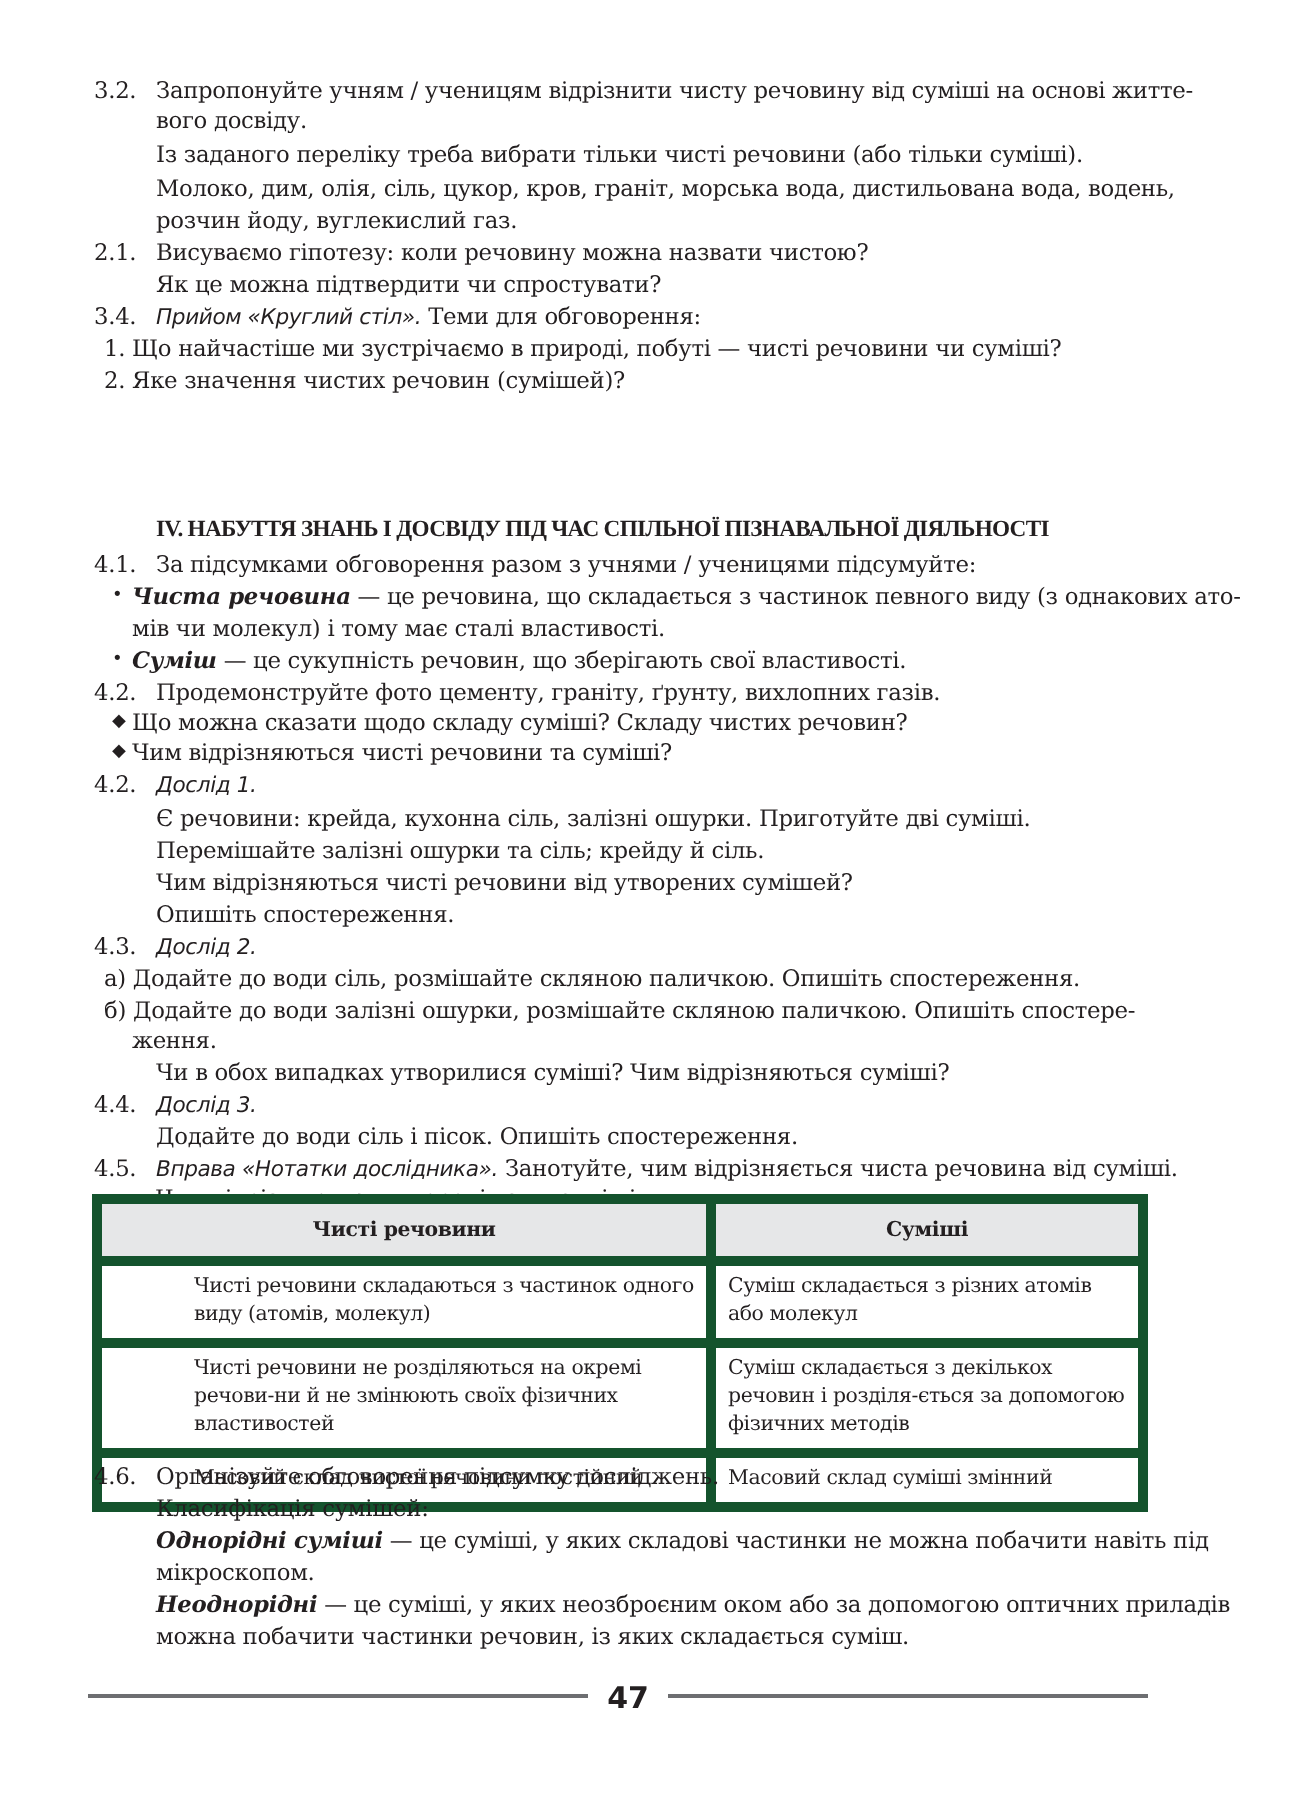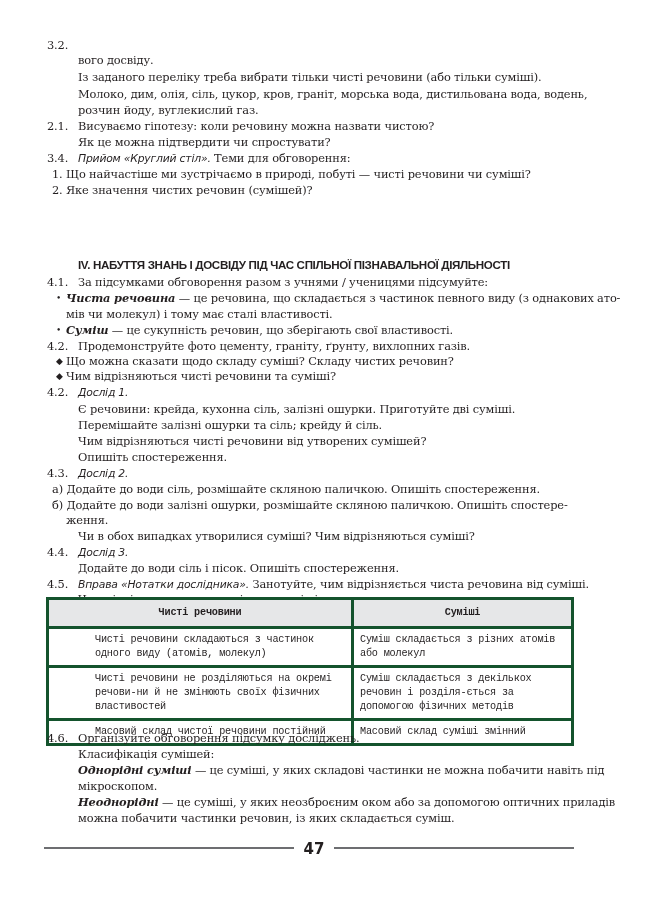--- a/index.html
+++ b/index.html
@@ -11,47 +11,48 @@
   .page { position: absolute; left: 0; top: 0; width: 650px; height: 900px; }
   .ln {
     position: absolute; white-space: nowrap;
     font-size: 11.4px; line-height: 15px;
     letter-spacing: -0.15px;
   }
   .it { font-family: "DejaVu Sans", "Liberation Sans", sans-serif; font-style: italic; font-size: 10.8px; letter-spacing: -0.2px; }
   .bi { font-style: italic; font-weight: bold; }
   .heading {
     position: absolute; left: 78px; top: 258px;
-    font-family: Liberation Sans, sans-serif;
+    font-family: Liberation Serif, serif;
     font-weight: bold; font-size: 11.6px; letter-spacing: -0.35px;
     white-space: nowrap; color: #231f20;
   }
   .bullet { position: absolute; font-size: 9px; }
   table.cmp {
     position: absolute; left: 46px; top: 597px; width: 528px;
     border-collapse: collapse;
     font-size: 10.2px; line-height: 14px; letter-spacing: -0.2px;
   }
   table.cmp td, table.cmp th {
-    border: 3px solid #14532d; padding: 4px 6px; vertical-align: top; text-align: left; font-family: Liberation Mono, monospace;
+    border: 5px solid #14532d; padding: 4px 6px; vertical-align: top; text-align: left;
   }
   table.cmp th { background: #e6e7e8; text-align: center; font-weight: bold; height: 18px; vertical-align: middle; font-size: 10.2px; }
   table.cmp td.c1 { width: 250px; padding-left: 46px; }
   .footer-line { position: absolute; top: 847px; height: 2px; background: #6d6e71; }
   .page-num {
     position: absolute; left: 302px; top: 840px; width: 24px; text-align: center;
     font-family: "DejaVu Sans", "Liberation Sans", sans-serif; font-weight: bold; font-size: 15px;
   }
 </style>
 </head>
 <body>
 
 <div class="page">
 
   <span class="ln" style="left:47px;top:38px">3.2.</span>
+  <span class="ln" style="left:78px;top:38px">Запропонуйте учням / ученицям відрізнити чисту речовину від суміші на основі житте-</span>
   <span class="ln" style="left:78px;top:53px">вого досвіду.</span>
   <span class="ln" style="left:78px;top:70px">Із заданого переліку треба вибрати тільки чисті речовини (або тільки суміші).</span>
   <span class="ln" style="left:78px;top:87px">Молоко, дим, олія, сіль, цукор, кров, граніт, морська вода, дистильована вода, водень,</span>
   <span class="ln" style="left:78px;top:103px">розчин йоду, вуглекислий газ.</span>
 
   <span class="ln" style="left:47px;top:119px">2.1.</span>
   <span class="ln" style="left:78px;top:119px">Висуваємо гіпотезу: коли речовину можна назвати чистою?</span>
   <span class="ln" style="left:78px;top:135px">Як це можна підтвердити чи спростувати?</span>
 
   <span class="ln" style="left:47px;top:151px">3.4.</span>

